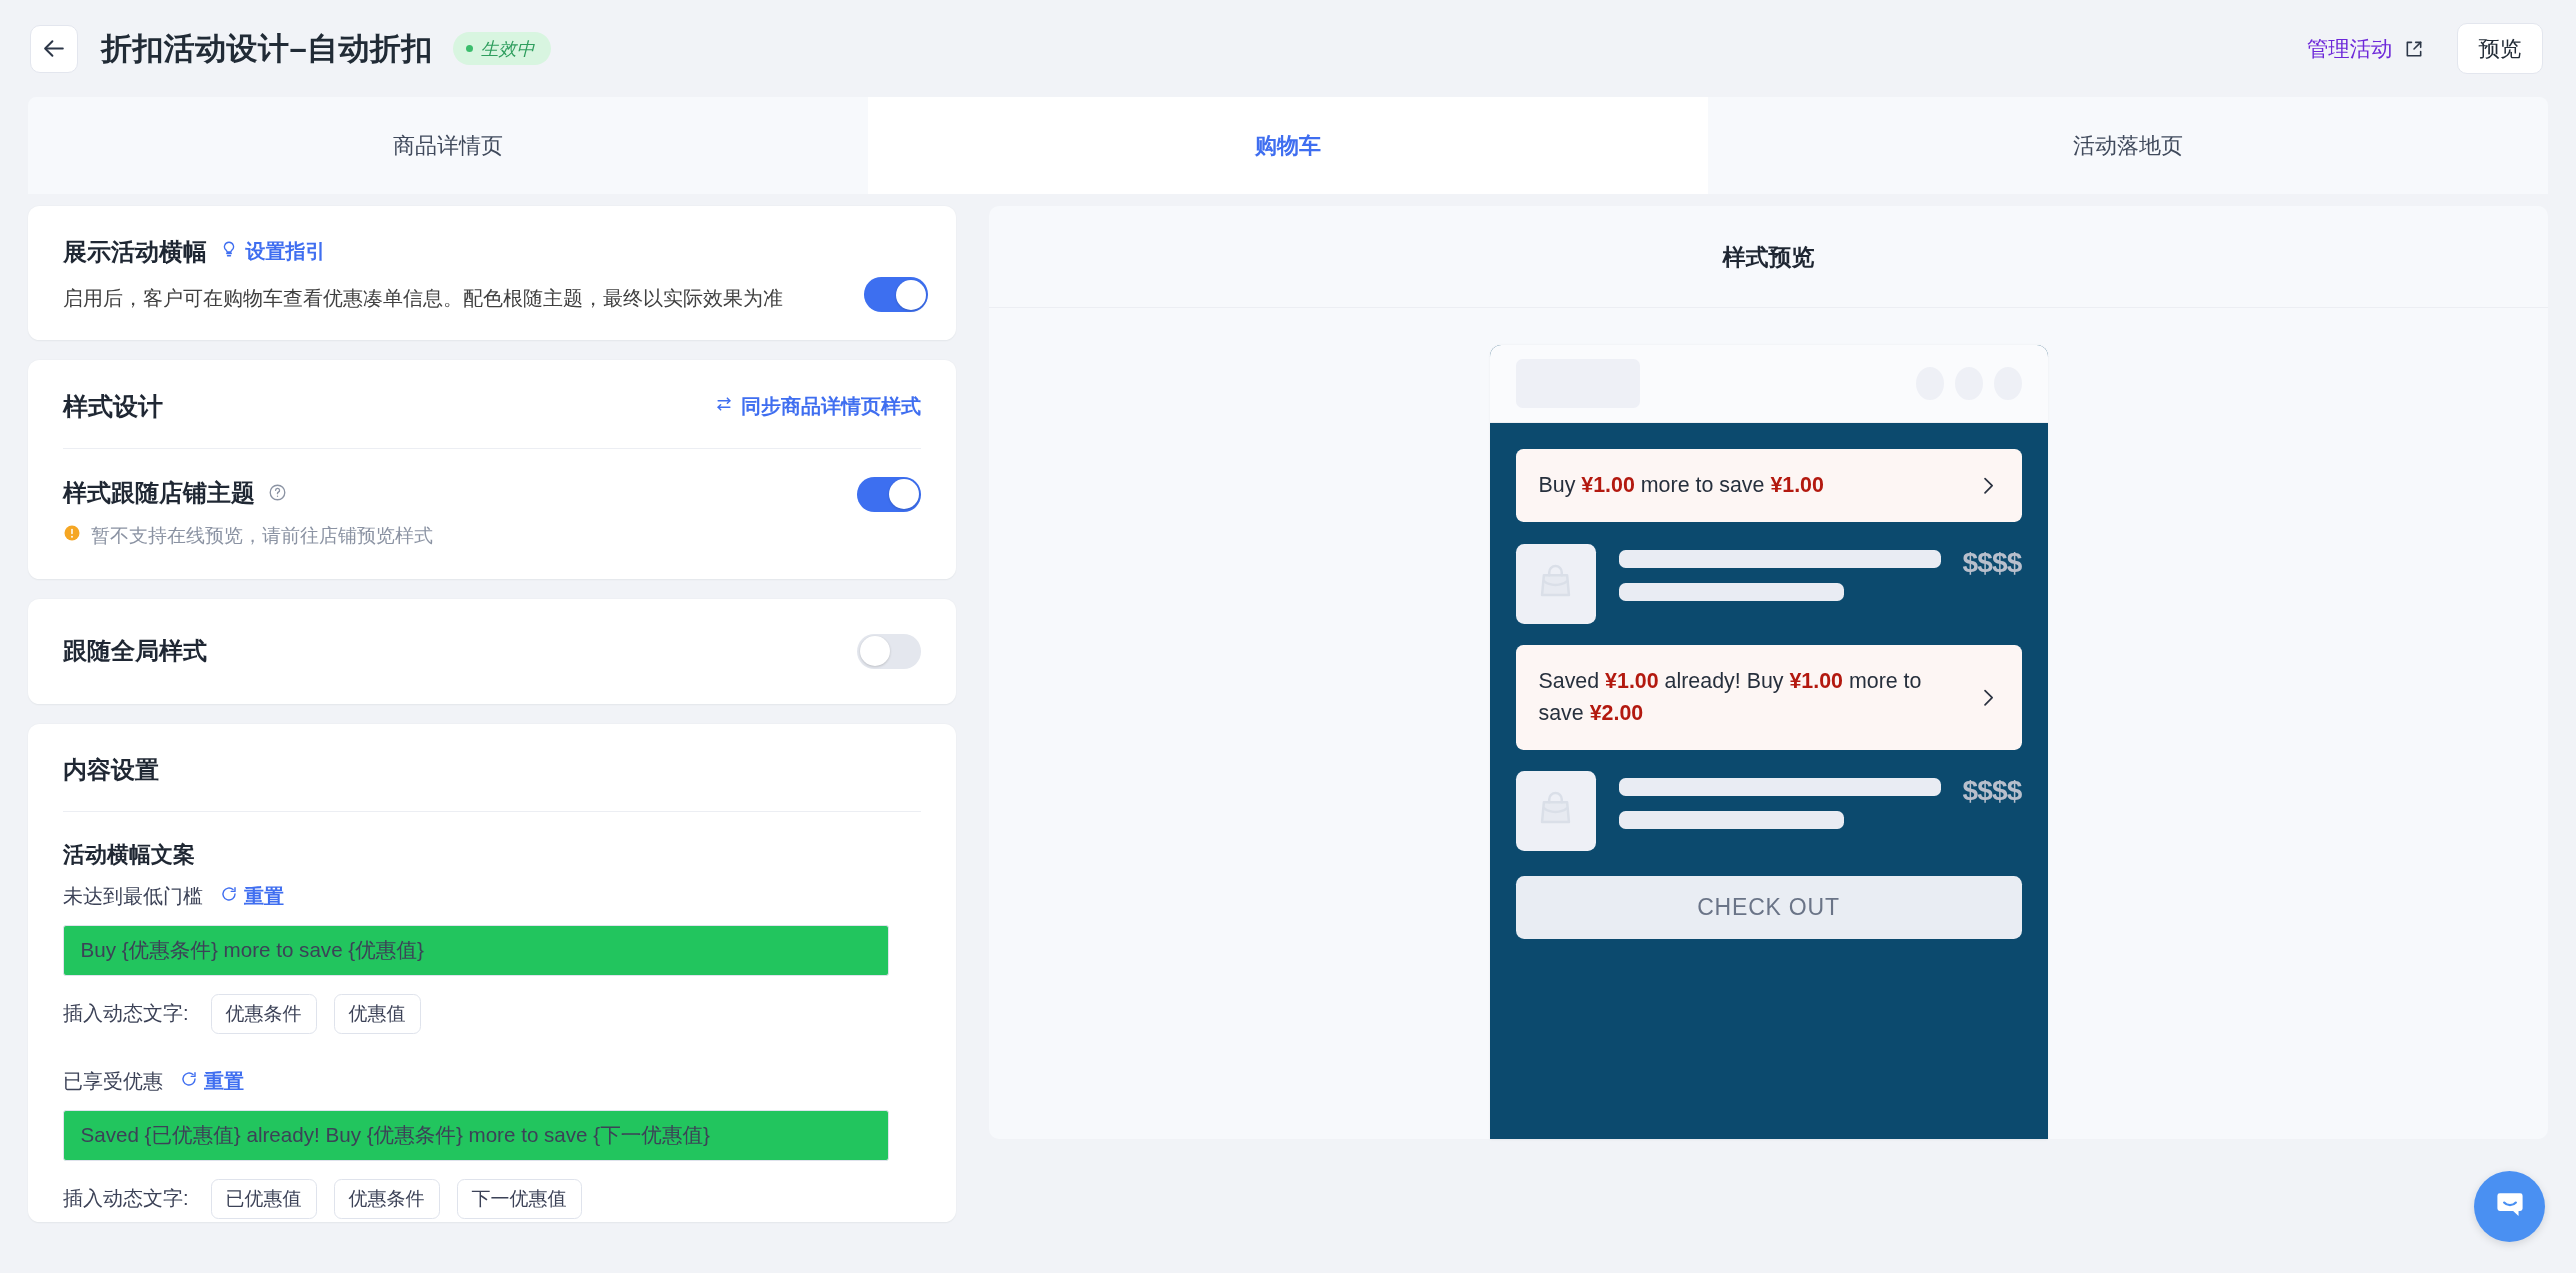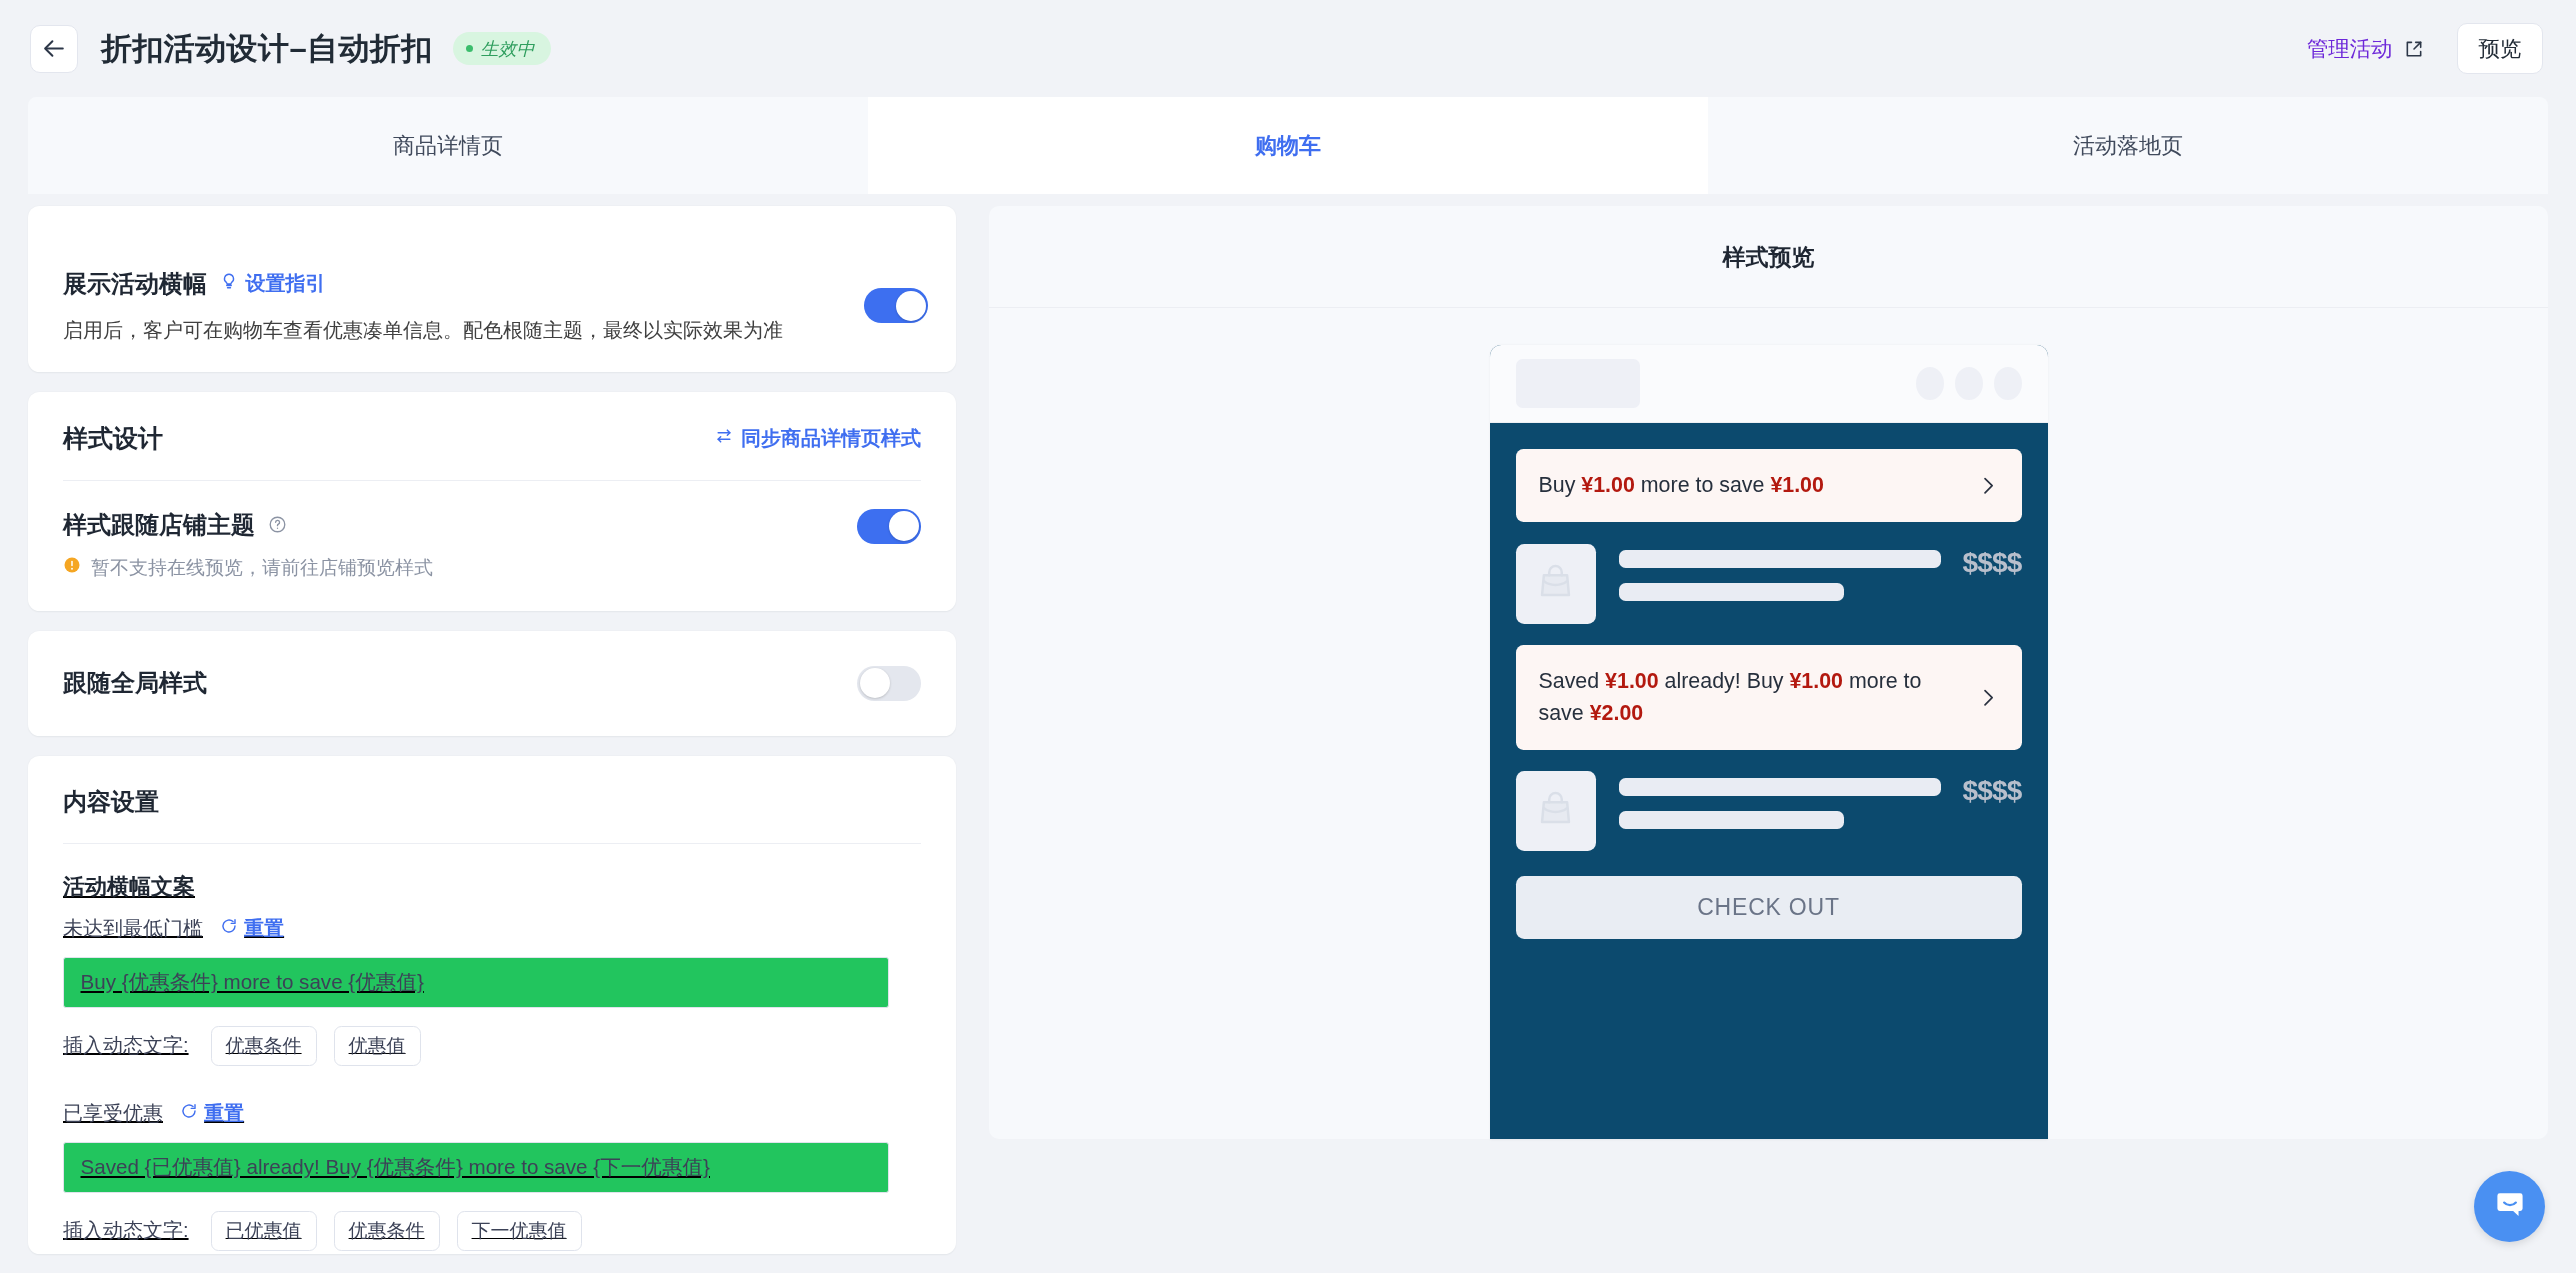--- a/index.html
+++ b/index.html
@@ -116,23 +116,22 @@
   }
   .card {
     background: #ffffff;
     border-radius: 11.5px;
     box-shadow: 0 0.8px 1.6px rgba(22,29,37,.06);
   }
 
   
   .card-row {
     display: flex;
-    align-items: center;
+    align-items: flex-end;
     padding: 30px 28px 28px 35px;
-    margin-top: 32px;
   }
   .card-row .texts { flex: 1 1 auto; min-width: 0; }
   .row-title-line {
     display: flex; align-items: center; gap: 13px;
   }
   .row-title {
     font-size: 24px;
     font-weight: bold;
     color: #1f2733;
     white-space: nowrap;
@@ -198,21 +197,21 @@
     color: #8b93a3;
   }
   .help-icon-wrap { display:flex; align-items:center; }
 
   
   .sec-title {
     font-size: 24px;
     font-weight: bold;
     color: #1f2733;
   }
-  .field-block { padding: 0 18px 0 35px; text-decoration: underline; }
+  .field-block { padding: 0 18px 0 35px; }
   .field-group-title {
     font-size: 22px;
     font-weight: bold;
     color: #1f2733;
     margin-top: 28px;
   }
   .field-label-line {
     margin-top: 13px;
     display: flex; align-items: center; gap: 16.5px;
   }

